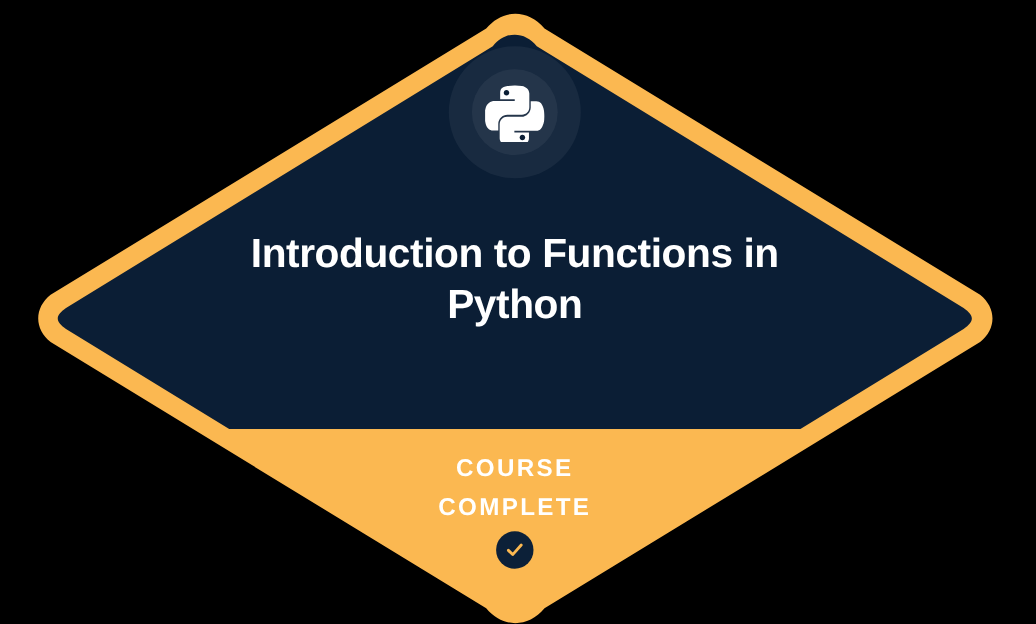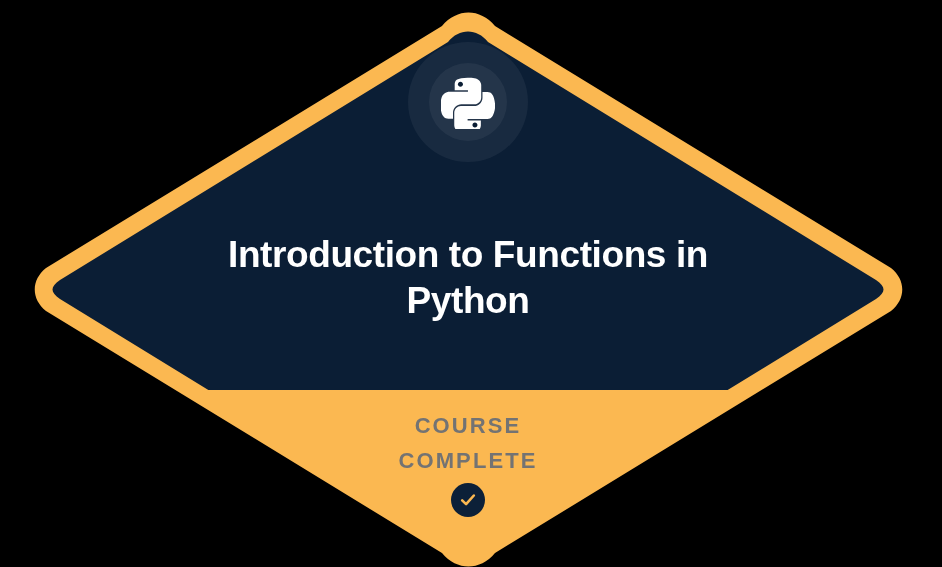--- a/index.html
+++ b/index.html
@@ -70,40 +70,40 @@
   #emblem .glyph {
     position: absolute;
     left: 33px; top: 33px;
     width: 54px; height: 54px;
   }
 
   
   #course-title {
     position: absolute;
     left: 171px;
-    top: 232px;
+    top: 208px;
     width: 594px;
     text-align: center;
     color: #FFFFFF;
     font-family: "Liberation Sans", sans-serif;
     font-weight: 700;
     font-size: 37px;
     line-height: 46px;
     letter-spacing: -0.4px;
     white-space: pre-line;
   }
 
   
   #completion-caption {
     position: absolute;
     left: 171px;
     top: 408px;
     width: 594px;
     text-align: center;
-    color: #737373;
+    color: #ffffff;
     font-family: "Liberation Sans", sans-serif;
     font-weight: 700;
     font-size: 22px;
     line-height: 35px;
     letter-spacing: 2.1px;
     white-space: pre-line;
   }
 
   
   #check-badge {

